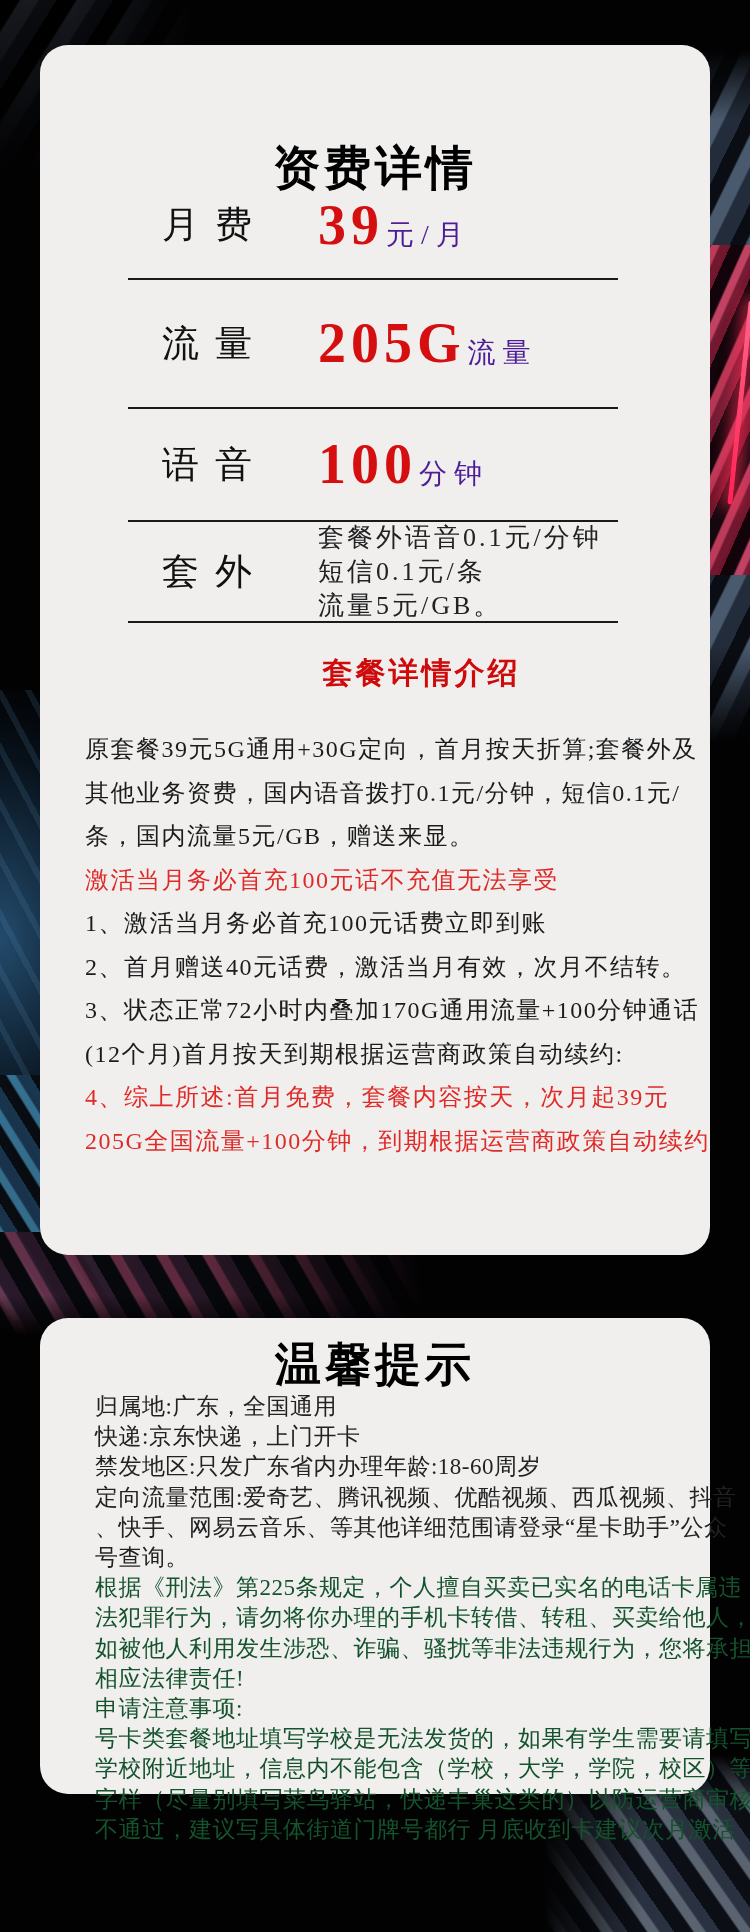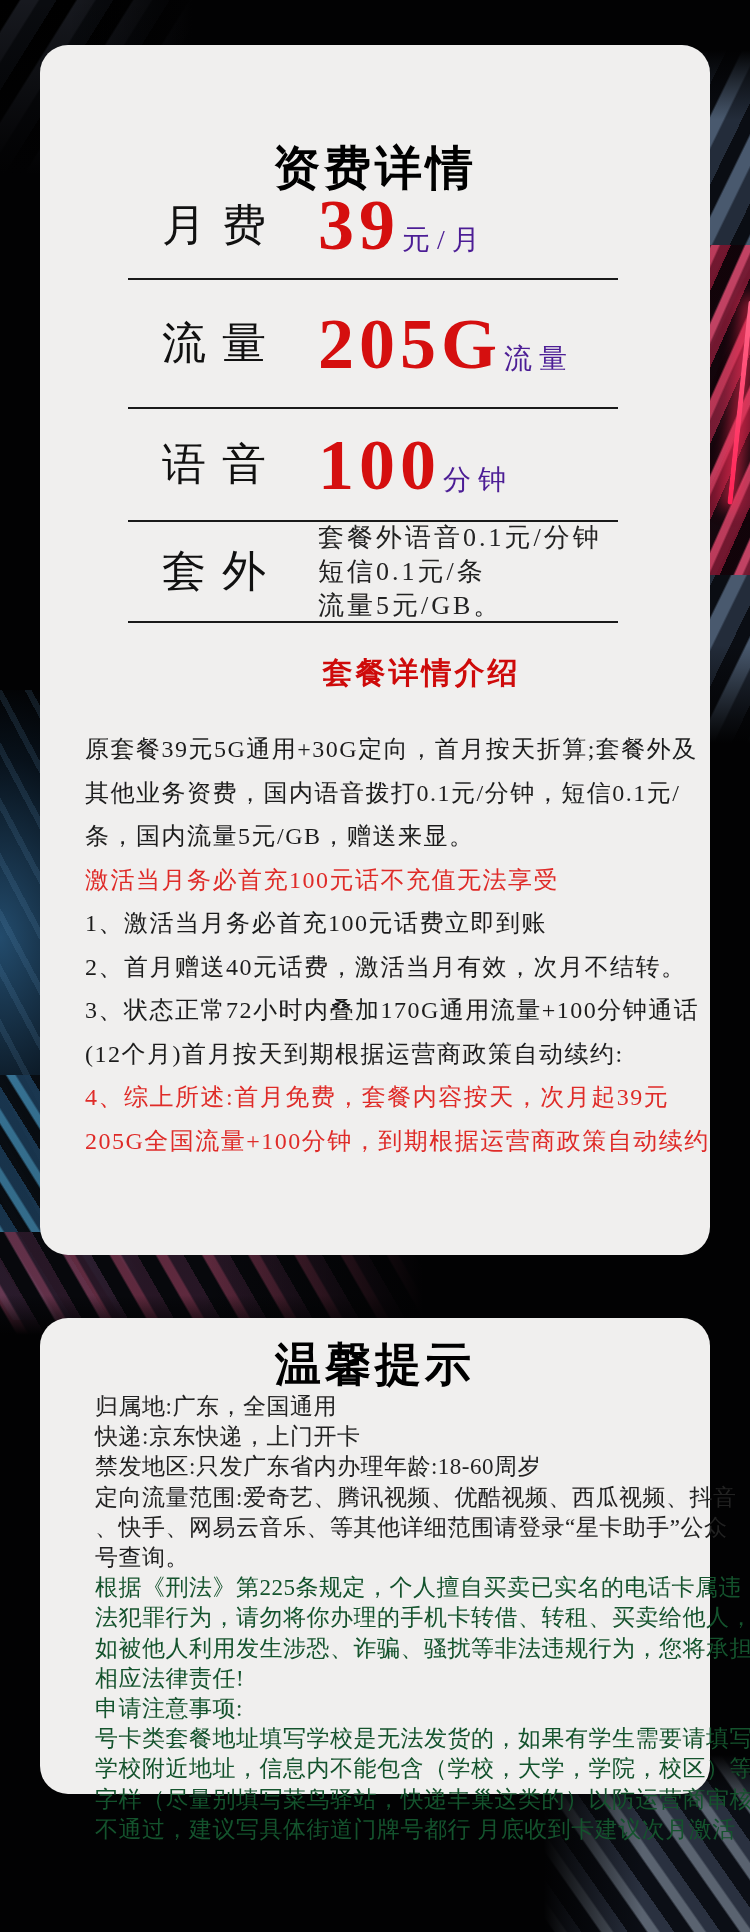--- a/index.html
+++ b/index.html
@@ -50,23 +50,23 @@
     font-size:47px;font-weight:bold;color:#000;letter-spacing:4px;}
   .card1 .card-title{top:92px;}
   .card2 .card-title{top:16px;font-size:46px;}
   
   .rate-table{position:absolute;top:103px;left:88px;width:490px;}
   .row{display:flex;align-items:center;border-bottom:2px solid #1a1a1a;box-sizing:border-box;}
   .row-1{height:132px;padding-top:24px;}
   .row-2{height:129px;}
   .row-3{height:113px;}
   .row-4{height:101px;}
-  .lbl{width:190px;box-sizing:border-box;padding-left:34px;font-size:44px;letter-spacing:16px;color:#111;flex:none;}
+  .lbl{width:190px;box-sizing:border-box;padding-left:34px;font-size:37px;letter-spacing:16px;color:#111;flex:none;}
   .val{display:flex;align-items:baseline;}
-  .num{font-size:72px;font-weight:bold;color:#d50f0f;line-height:1;letter-spacing:5px;font-family:"Liberation Serif","DejaVu Serif",serif;}
+  .num{font-size:56px;font-weight:bold;color:#d50f0f;line-height:1;letter-spacing:5px;font-family:"Liberation Serif","DejaVu Serif",serif;}
   .unit{font-size:28px;color:#4c1d95;letter-spacing:7px;margin-left:2px;}
   .extra-lines{font-size:26px;line-height:34px;letter-spacing:3px;color:#222;}
   
   .sec{position:absolute;top:608px;left:0;right:0;text-align:center;padding-left:93px;
     font-size:30px;font-weight:bold;color:#ce0a0a;letter-spacing:3px;}
   .body1{position:absolute;top:683px;left:45px;width:590px;}
   .body1 p{margin:0;font-size:24px;line-height:43.5px;letter-spacing:1.5px;color:#1c1c1c;white-space:nowrap;}
   .body1 p.red{color:#df2b28;}
   .body2{position:absolute;top:74px;left:55px;width:605px;}
   .body2 p{margin:0;font-size:23px;line-height:30.2px;letter-spacing:0.5px;color:#222;white-space:nowrap;}

